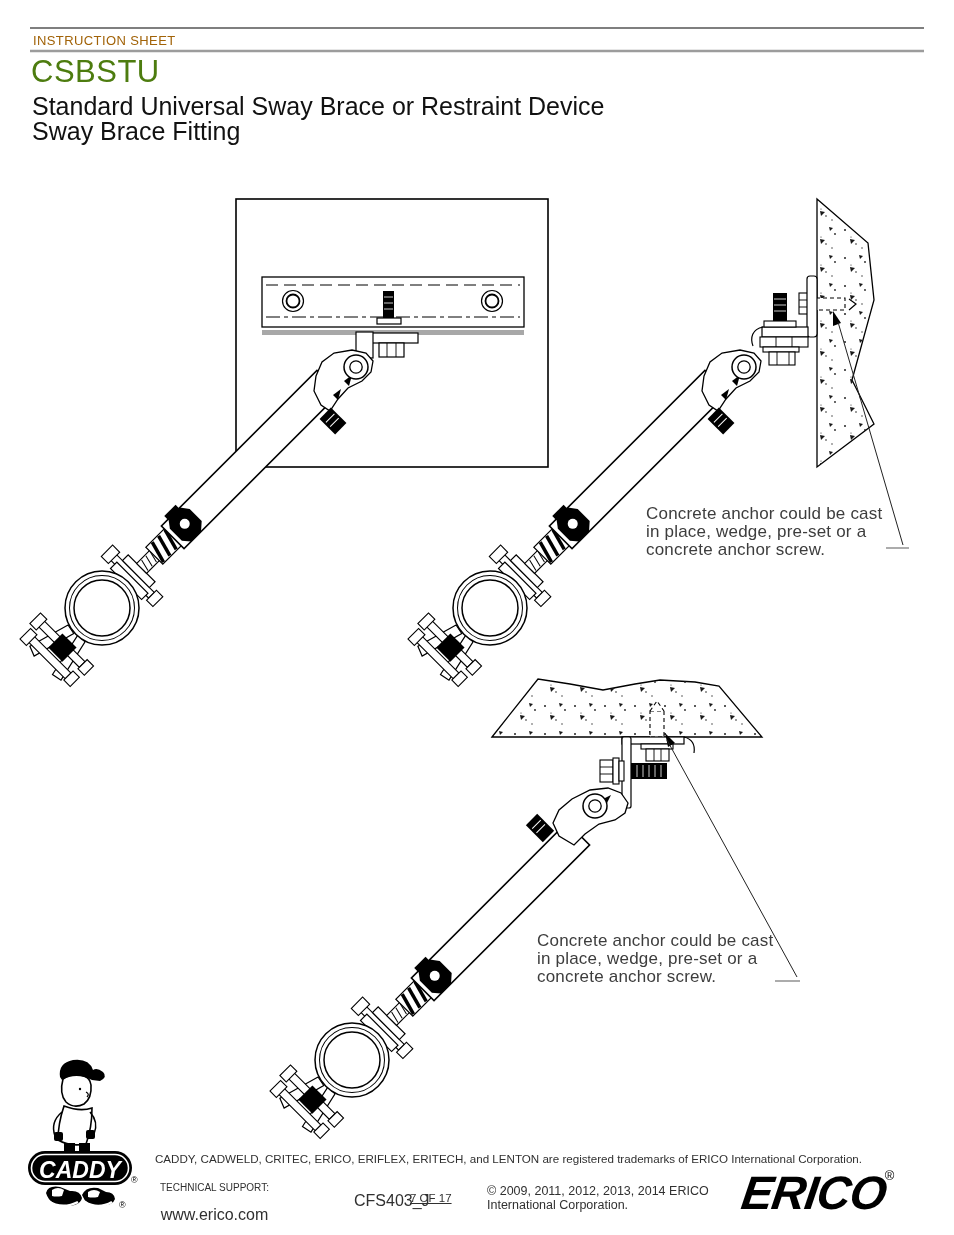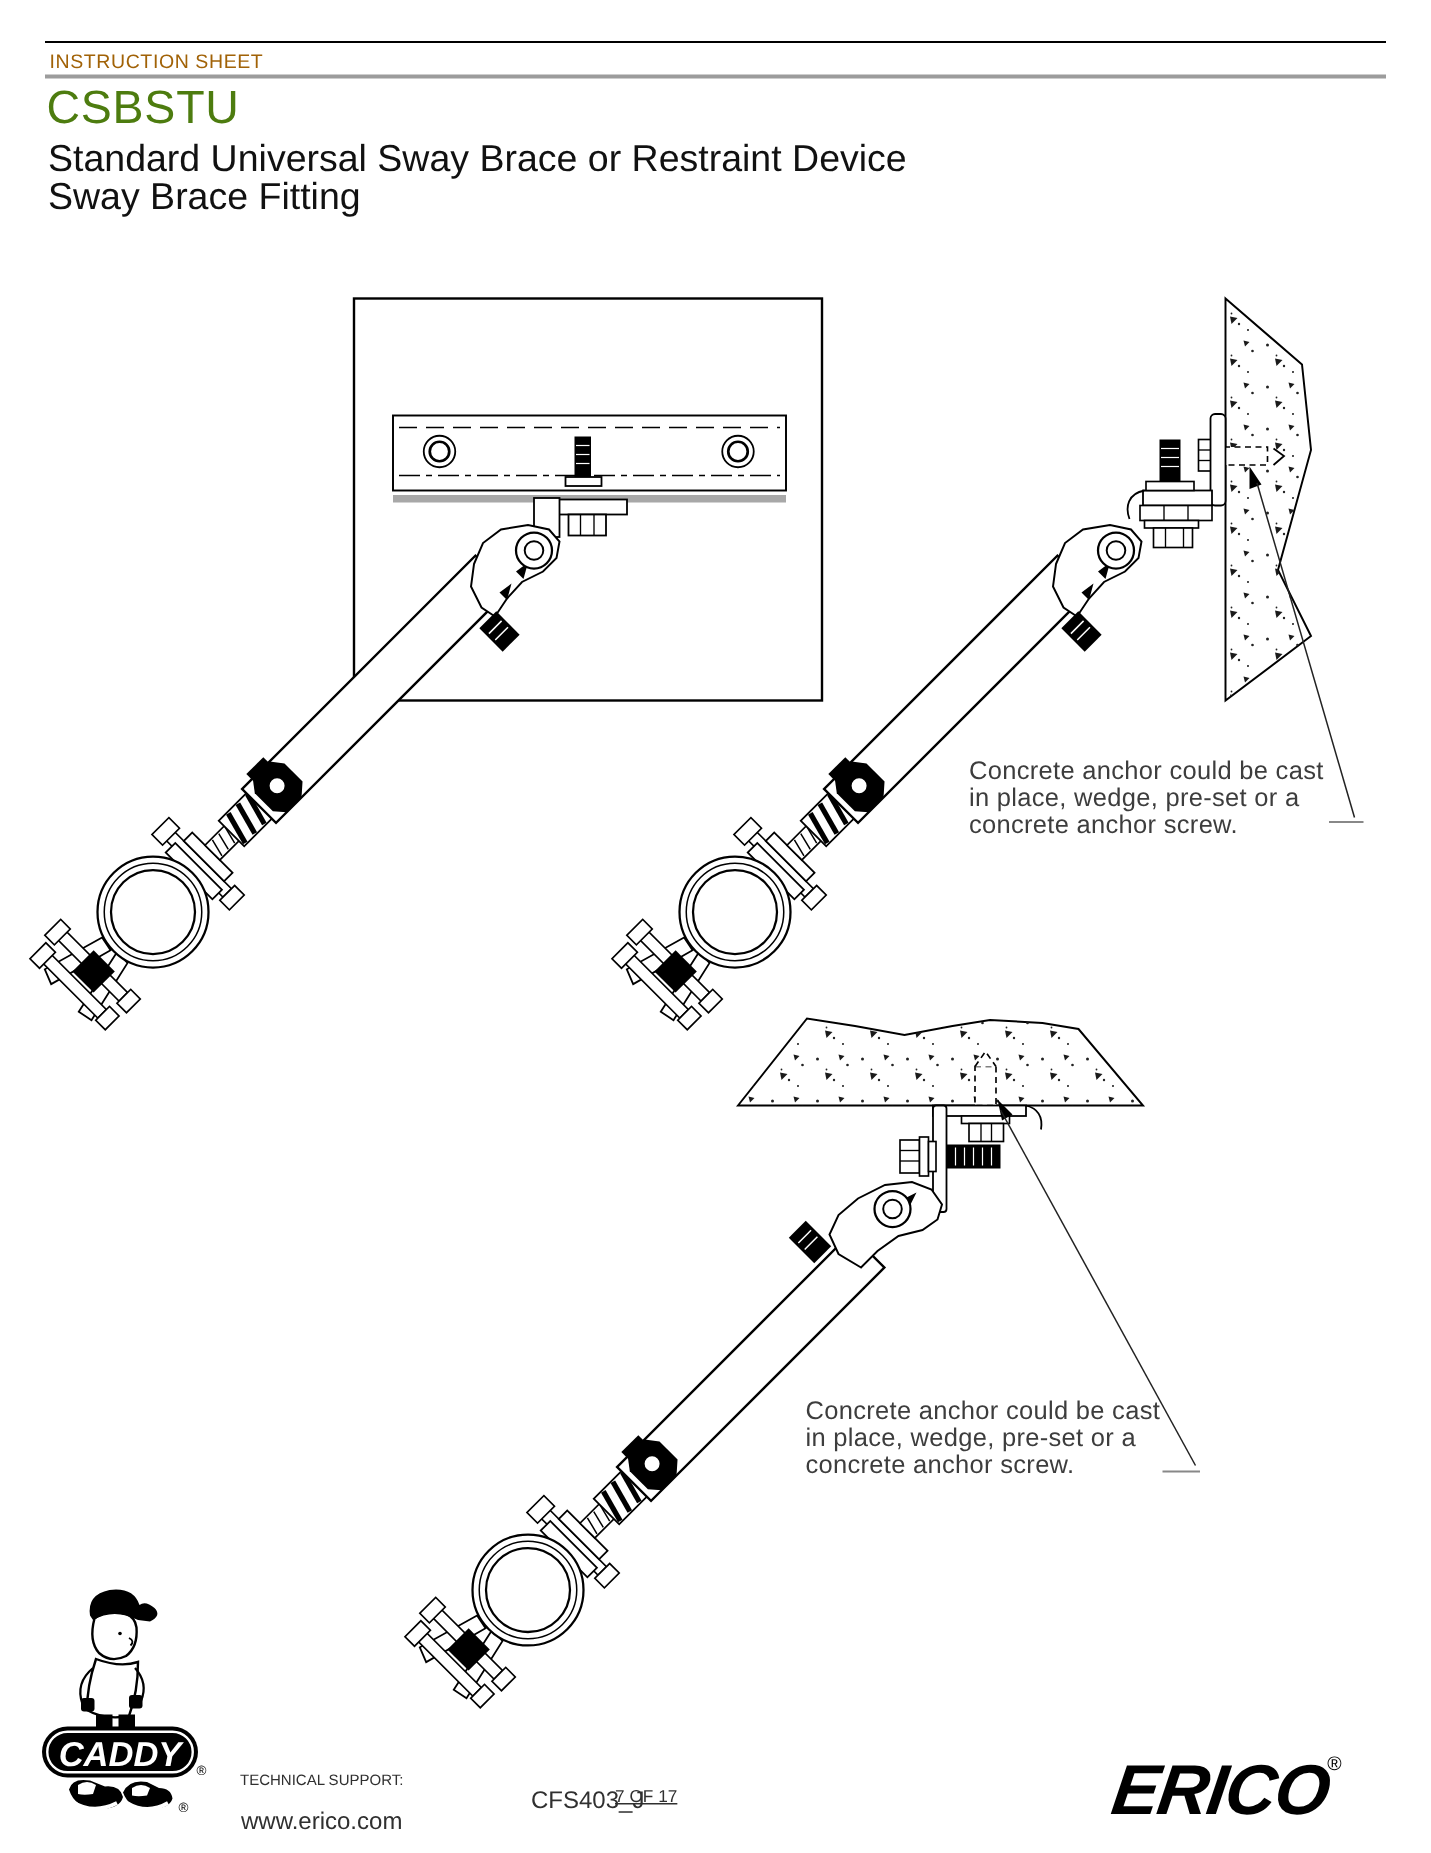--- a/index.html
+++ b/index.html
@@ -280,22 +280,27 @@
     <span>Concrete anchor could be cast</span>
     <span>in place, wedge, pre-set or a</span>
     <span>concrete anchor screw.</span>
   </div>
   <div class="txt note note2">
     <span>Concrete anchor could be cast</span>
     <span>in place, wedge, pre-set or a</span>
     <span>concrete anchor screw.</span>
   </div>
 
+  <div class="txt trademark">CADDY, CADWELD, CRITEC, ERICO, ERIFLEX, ERITECH, and LENTON are registered trademarks of ERICO International Corporation.</div>
   <div class="txt techsupport">
     <span class="l1">TECHNICAL SUPPORT:</span>
     <span class="l2">www.erico.com</span>
   </div>
   <div class="txt docnum">CFS403_J</div>
   <div class="txt pagenum">7 OF 17</div>
+  <div class="txt copyright">
+    <span>© 2009, 2011, 2012, 2013, 2014 ERICO</span>
+    <span>International Corporation.</span>
+  </div>
   <div class="txt erico-logo">
     <span class="erico-text">ERICO</span><span class="erico-reg">®</span>
   </div>
 </div>
 
 </body></html>

